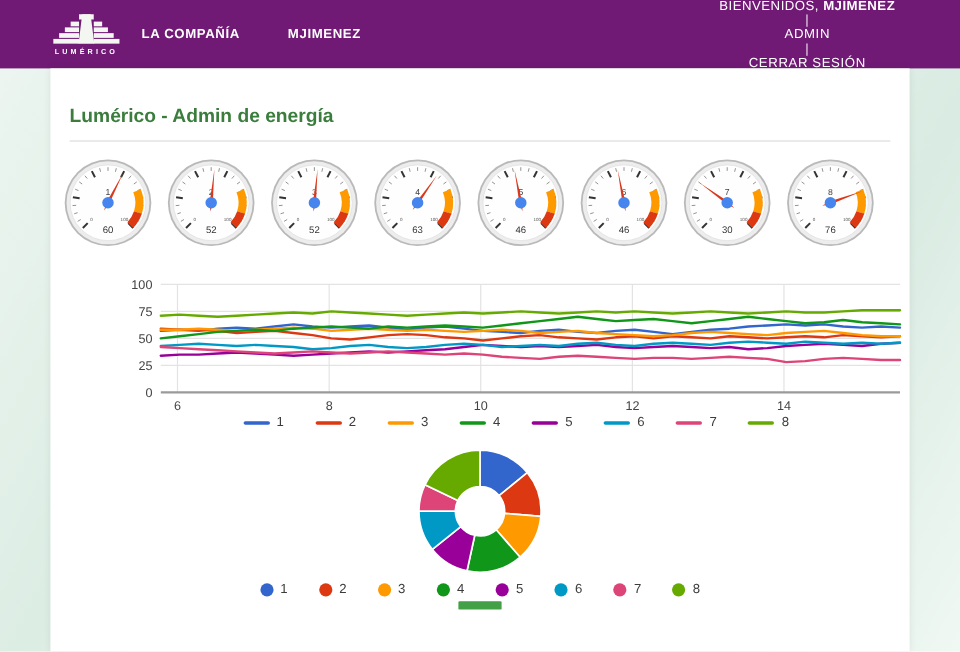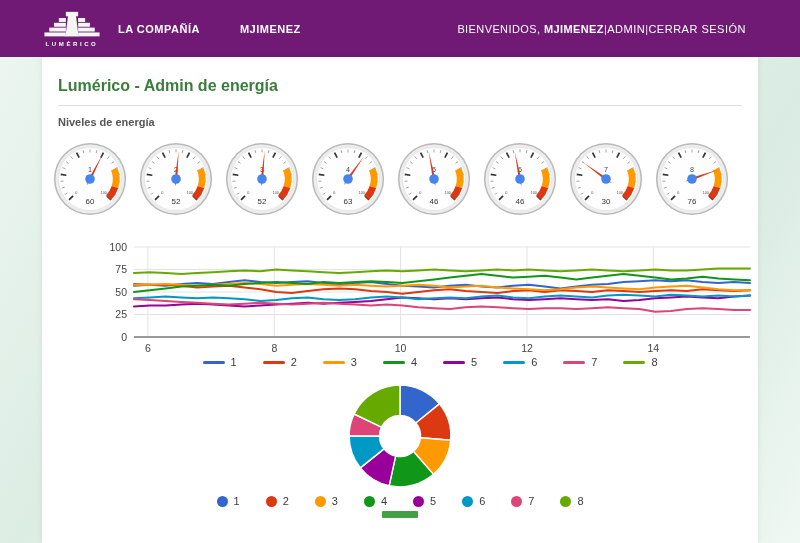--- a/index.html
+++ b/index.html
@@ -10,27 +10,27 @@
     background:linear-gradient(118deg,#eef6f1 0%,#dcede4 28%,#e9f4ee 52%,#d9ebe2 78%,#f0f8f3 100%);
   }
   header {
     height:57px; display:flex; align-items:center;
     padding:0 54px 0 44px; color:#fff;
   }
   .logo { display:flex; flex-direction:column; align-items:center; margin-right:18px; cursor:pointer; }
   .brand { color:#fff; font-size:6px; font-weight:bold; letter-spacing:2.6px; margin-top:2px; white-space:nowrap; }
   nav { display:flex; }
   nav a { color:#fff; font-size:11px; font-weight:bold; letter-spacing:.5px; text-decoration:none; margin-right:40px; }
-  .usergroup { margin-left:auto; display:flex; gap:0; font-size:11px; letter-spacing:.4px; }
+  .usergroup { margin-left:auto; display:flex; align-items:center; gap:0; font-size:11px; letter-spacing:.4px;flex-direction:column; }
   .usergroup a { color:#fff; text-decoration:none; font-weight:normal; letter-spacing:.5px; }
   .welcome b { font-weight:bold; }
   .sep { opacity:.85; }
   .card {
     width:716px; height:486px; margin:0 42px; background:#fff;
-    padding:20px 16px 0; box-shadow:0 0 6px rgba(0,0,0,.07); position:relative;
+    padding:32px 16px 0; box-shadow:0 0 6px rgba(0,0,0,.07); position:relative;
   }
   h1 { font-size:16px; margin:0; font-weight:bold; }
   hr.divider { border:none; border-top:1px solid #ddd; margin:10px 0 0; }
   .section-label { font-size:11px; font-weight:bold; color:#555; margin-top:10px; }
   .gauges { display:flex; gap:10px; margin:13px 0 0 -6px; }
   .gauge { width:76px; height:76px; flex:none; }
   .gauge svg { width:76px; height:76px; display:block; }
   .linechart-wrap { margin:20px 0 0 42px; width:660px; }
   svg.line { display:block; width:660px; height:118px; }
   .legend { display:flex; justify-content:center; align-items:center; gap:26px; margin-top:1px; }
@@ -72,21 +72,20 @@
     <span class="sep">|</span>
     <a href="#">ADMIN</a>
     <span class="sep">|</span>
     <a href="#">CERRAR SESIÓN</a>
   </div>
 </header>
 
 <main class="card">
   <h1 style="color: rgb(58, 125, 60);">Lumérico - Admin de energía</h1>
   <hr class="divider">
-  <div class="section-label">Niveles de energía</div>
   <div class="gauges">
       <div class="gauge">
         <svg viewBox="0 0 100 100">
       <circle cx="50" cy="50" r="47.5" fill="#b9b9b9"></circle>
       <circle cx="50" cy="50" r="45.5" fill="#ededed"></circle>
       <circle cx="50" cy="50" r="41.5" fill="#fefefe" stroke="#d8d8d8" stroke-width="0.6"></circle>
       <line x1="22.42" y1="77.58" x2="27.73" y2="72.27" stroke="#333" stroke-width="2.2"></line>
           <line x1="16.75" y1="70.38" x2="20.16" y2="68.29" stroke="#888" stroke-width="1"></line>
           <line x1="12.91" y1="62.05" x2="16.71" y2="60.82" stroke="#888" stroke-width="1"></line>
           <line x1="11.12" y1="53.06" x2="15.11" y2="52.75" stroke="#888" stroke-width="1"></line>

